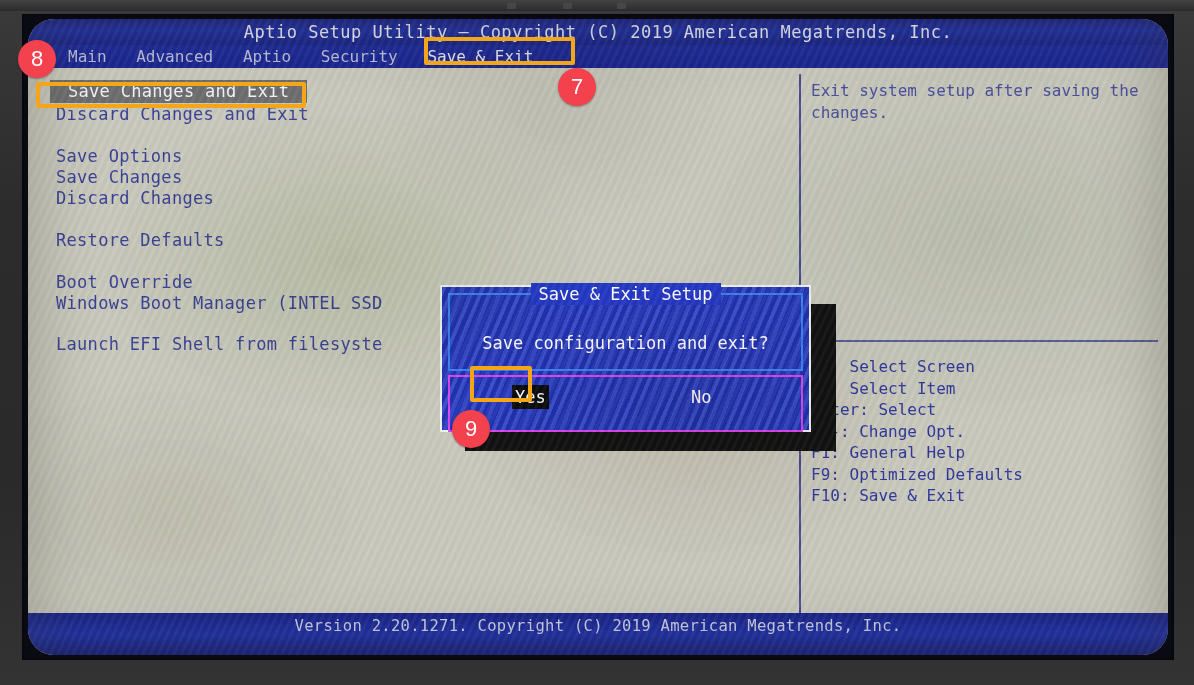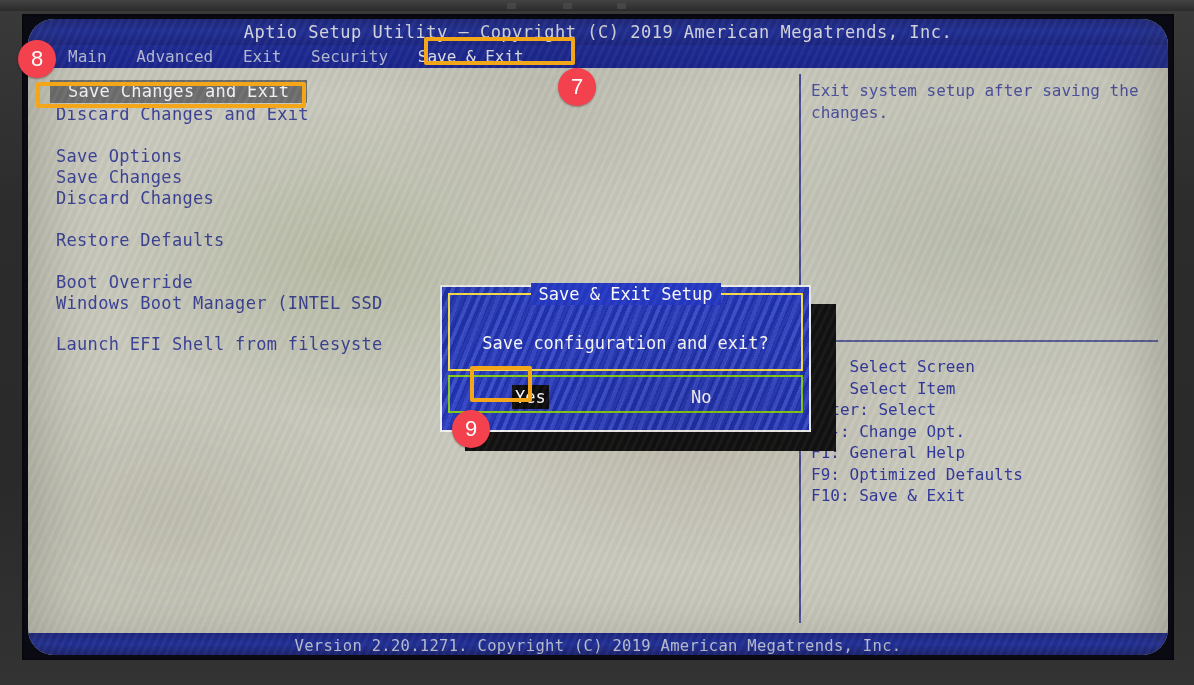--- a/index.html
+++ b/index.html
@@ -135,21 +135,21 @@
   .keys {
     position:absolute; left:8px; top:288px; right:4px;
     font-size:16px; line-height:21.5px;
     color:#2f369a;
     white-space:nowrap;
   }
   .keys div { white-space:nowrap; }
 
   
   .footer {
-    position:absolute; left:0; bottom:0; width:100%; height:22px;
+    position:absolute; left:0; bottom:0; width:100%; height:42px;
     background: linear-gradient(180deg,#1a2488 0%, #1f2fa6 50%, #17207c 100%);
     color:#c9cee4;
     font-size:15.5px; line-height:26px;
     text-align:center; white-space:nowrap; letter-spacing:.3px;
   }
 
   
   .dlg-shadow {
     position:absolute;
     left: 437px; top: 285px;
@@ -165,38 +165,38 @@
     box-sizing: border-box;
   }
   .dlg-texture {
     position:absolute; inset:0; pointer-events:none;
     background: repeating-linear-gradient(112deg,
       rgba(255,255,255,.09) 0px, rgba(255,255,255,.09) 4px,
       rgba(0,0,0,.10) 4px, rgba(0,0,0,.10) 9px);
   }
   .dlg-inner {
     position:absolute; left:6px; top:6px; right:6px; height:78px;
-    border:2px solid #fde047;
+    border:2px solid #3b82f6;
     box-sizing:border-box;
   }
   .dlg-title {
     position:absolute; left:50%; top:-12px; transform:translateX(-50%);
     background:#2438c6;
     padding:0 8px;
     color:#ffffff;
     font-size:17px; line-height:22px; white-space:nowrap;
   }
   .dlg-msg {
     position:absolute; left:0; right:0; top:38px;
     text-align:center; color:#ffffff;
     font-size:17px; white-space:nowrap;
   }
   .dlg-btns {
-    position:absolute; left:6px; right:6px; top:88px; height:38px;
-    border:2px solid #84cc16;
+    position:absolute; left:6px; right:6px; top:88px; height:57px;
+    border:2px solid #d946ef;
     box-sizing:border-box;
     text-align:right;
   }
   .dlg-btn {
     position:absolute; top:8px;
     color:#ffffff; font-size:17px; line-height:22px;
     padding:1px 3px;
   }
   .dlg-btn.yes { left:62px; background:#0c0c0c; color:#ffffff; }
   .dlg-btn.no  { left:238px; }
@@ -235,21 +235,21 @@
 
   <div class="screen">
     <div class="bios">
 
       <div class="titlebar">Aptio Setup Utility – Copyright (C) 2019 American Megatrends, Inc.</div>
 
       <div class="menubar">
         <div class="mi-wrap">
           <span class="mi">Main</span>
           <span class="mi">Advanced</span>
-          <span class="mi">Exit</span>
+          <span class="mi">Aptio</span>
           <span class="mi">Security</span>
           <span class="mi active">Save &amp; Exit</span>
         </div>
       </div>
 
       <div class="body">
 
         <div class="leftpane">
           <div class="row sel" style="left:22px; top:12px; padding:1px 18px;">Save Changes and Exit</div>
           <div class="row" style="left:28px; top:36px;">Discard Changes and Exit</div>

